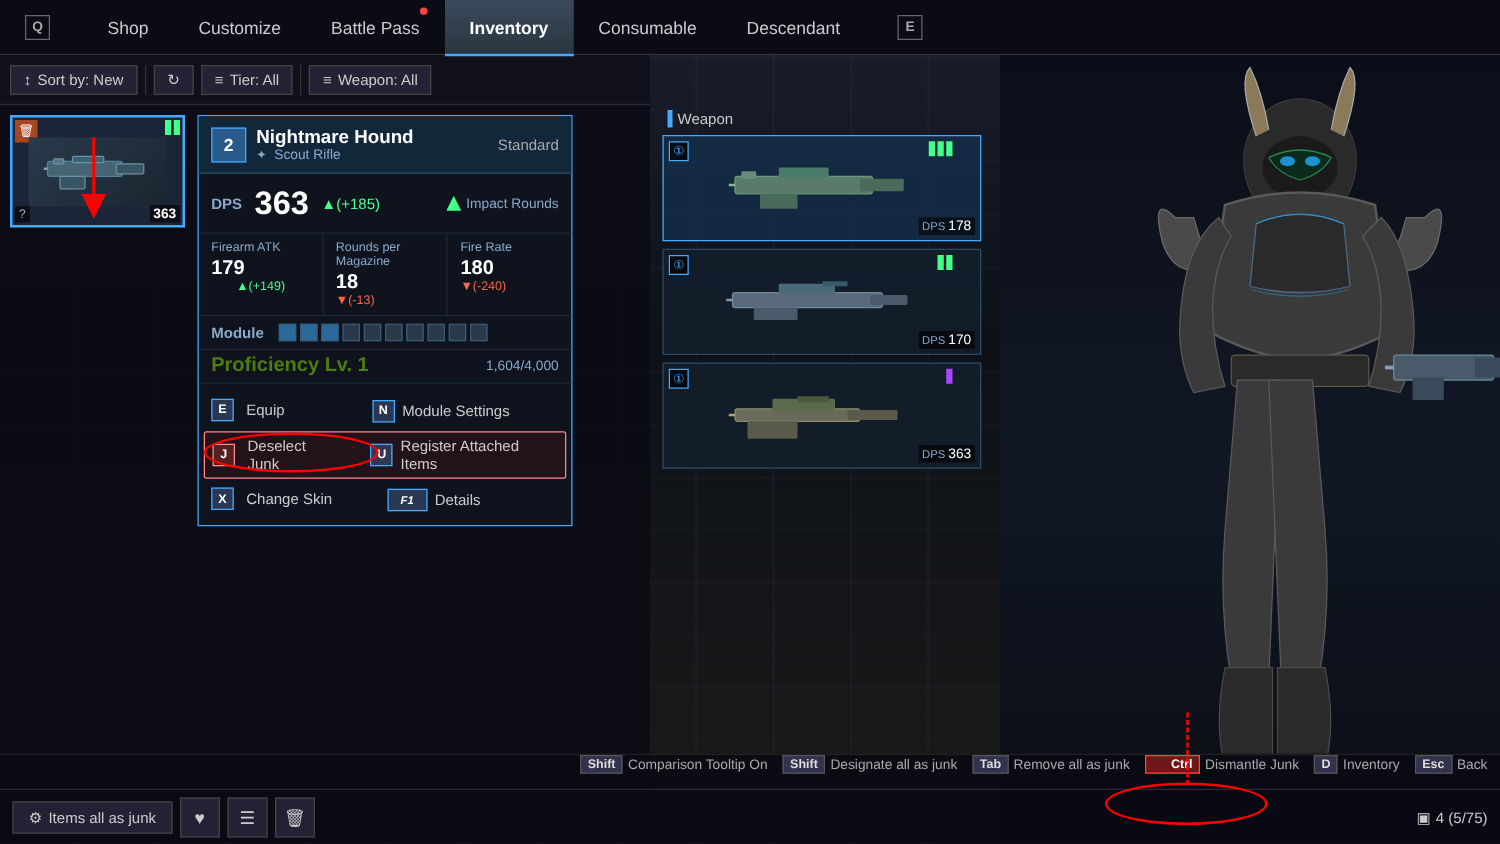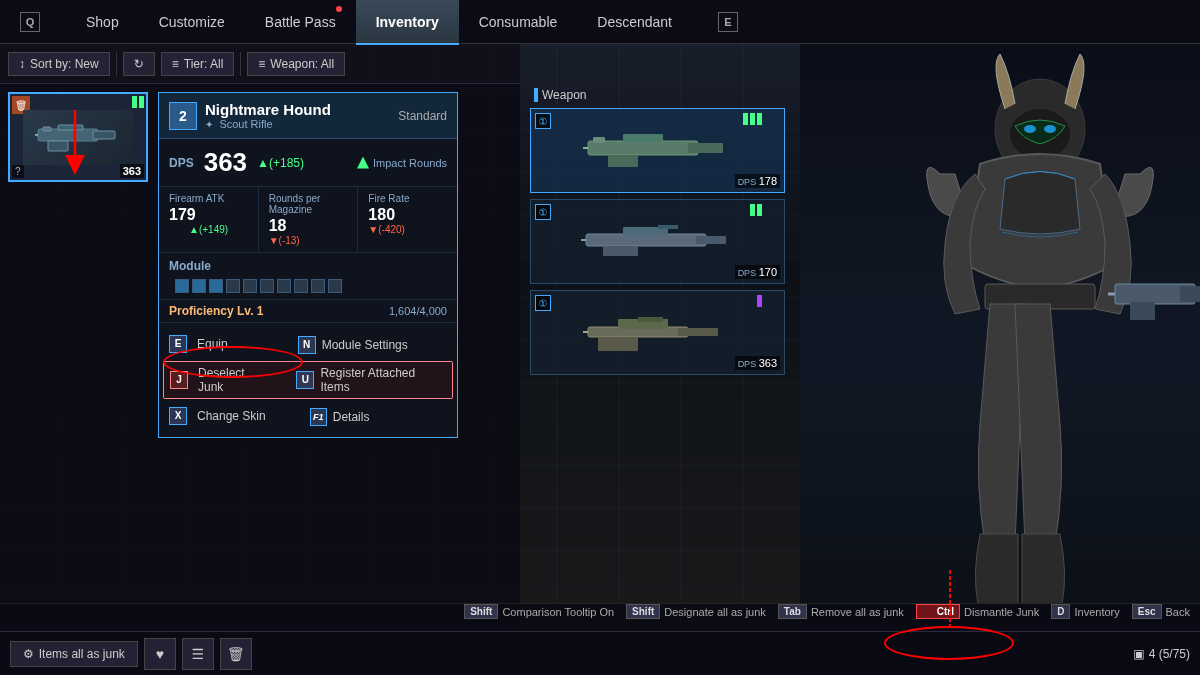--- a/index.html
+++ b/index.html
@@ -297,43 +297,42 @@
     }
     .tooltip-stat:last-child { border-right: none; }
     .stat-label { font-size: 10px; color: #8ac; margin-bottom: 2px; }
     .stat-value { font-size: 16px; font-weight: bold; color: #fff; }
     .stat-delta-up { font-size: 10px; color: #4f8; margin-left: 20px; }
     .stat-delta-down { font-size: 10px; color: #f64; }
 
     .tooltip-module-row {
       padding: 6px 10px;
       display: flex;
-      align-items: flex-start;
+      align-items: flex-end;
       gap: 6px;
       border-bottom: 1px solid #1a2a3a;
-      flex-direction: column;
     }
     .module-label { font-size: 12px; color: #8ac; font-weight: bold; }
     .module-slots { display: flex; gap: 3px; margin-left: 6px; }
     .module-slot {
       width: 14px;
       height: 14px;
       background: #2a3a4a;
       border: 1px solid #3a5a7a;
     }
     .module-slot.filled { background: #2a6a9a; }
 
     .tooltip-proficiency {
       padding: 4px 10px;
       display: flex;
       justify-content: space-between;
       align-items: center;
       border-bottom: 1px solid #1a2a3a;
     }
-    .prof-label { font-size: 12px; color: #fdba74; font-weight: bold; }
+    .prof-label { font-size: 16px; color: #4d7c0f; font-weight: bold; }
     .prof-value { font-size: 11px; color: #8ac; }
 
     .tooltip-actions {
       padding: 6px 0;
     }
     .tooltip-action-row {
       display: flex;
       align-items: center;
       padding: 5px 10px;
       gap: 10px;
@@ -688,21 +687,21 @@
         <div class="stat-delta-up">▲(+149)</div>
       </div>
       <div class="tooltip-stat">
         <div class="stat-label">Rounds per Magazine</div>
         <div class="stat-value">18</div>
         <div class="stat-delta-down">▼(-13)</div>
       </div>
       <div class="tooltip-stat">
         <div class="stat-label">Fire Rate</div>
         <div class="stat-value">180</div>
-        <div class="stat-delta-down">▼(-420)</div>
+        <div class="stat-delta-down">▼(-240)</div>
       </div>
     </div>
 
     <div class="tooltip-module-row">
       <span class="module-label">Module</span>
       <div class="module-slots">
         <div class="module-slot filled"></div>
         <div class="module-slot filled"></div>
         <div class="module-slot filled"></div>
         <div class="module-slot"></div>
@@ -742,21 +741,21 @@
             <span class="action-label">Register Attached Items</span>
           </span>
         </div>
       </div>
 
       <div class="tooltip-action-row">
         <div class="action-key">X</div>
         <span class="action-label">Change Skin</span>
         <div style="margin-left:34px;">
           <span style="display:inline-flex;align-items:center;gap:6px;">
-            <span class="action-key" style="font-size:9px;width:17px;font-style:italic;">F1</span>
+            <span class="action-key" style="font-size:9px;width:32px;font-style:italic;">F1</span>
             <span class="action-label">Details</span>
           </span>
         </div>
       </div>
     </div>
   </div>
 </div>
 
 <div class="weapon-panel">
   <div class="weapon-panel-label">

